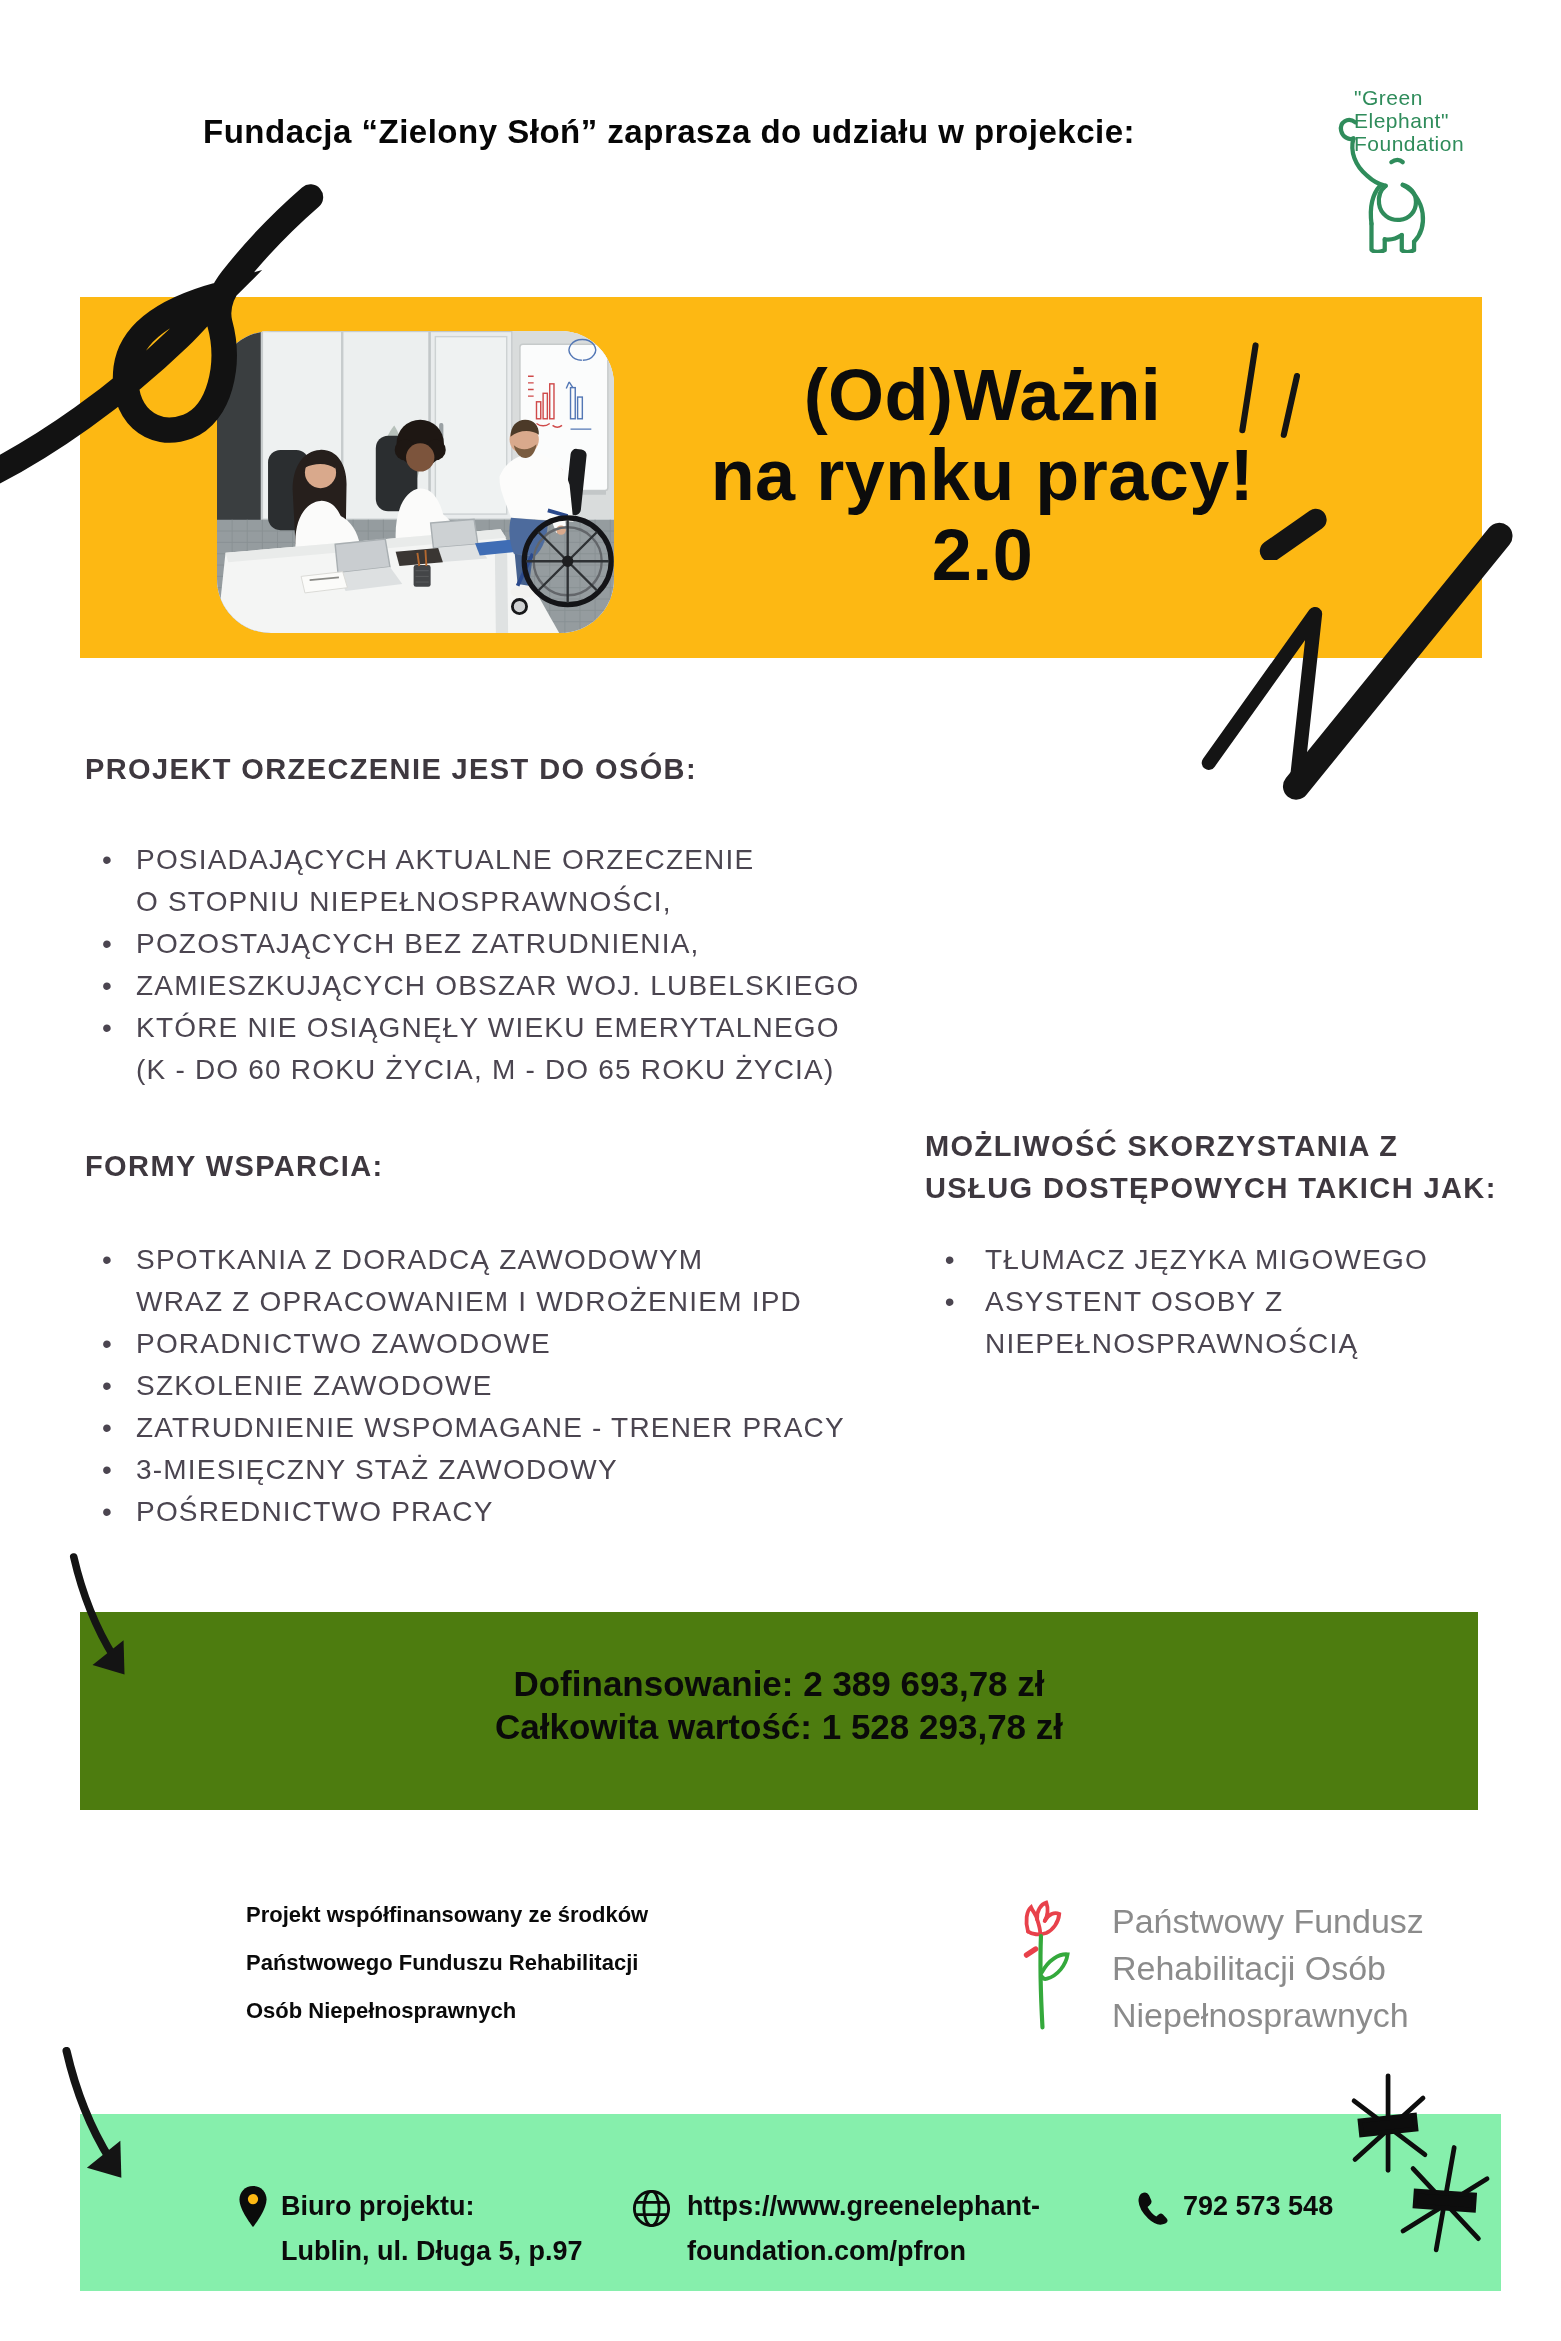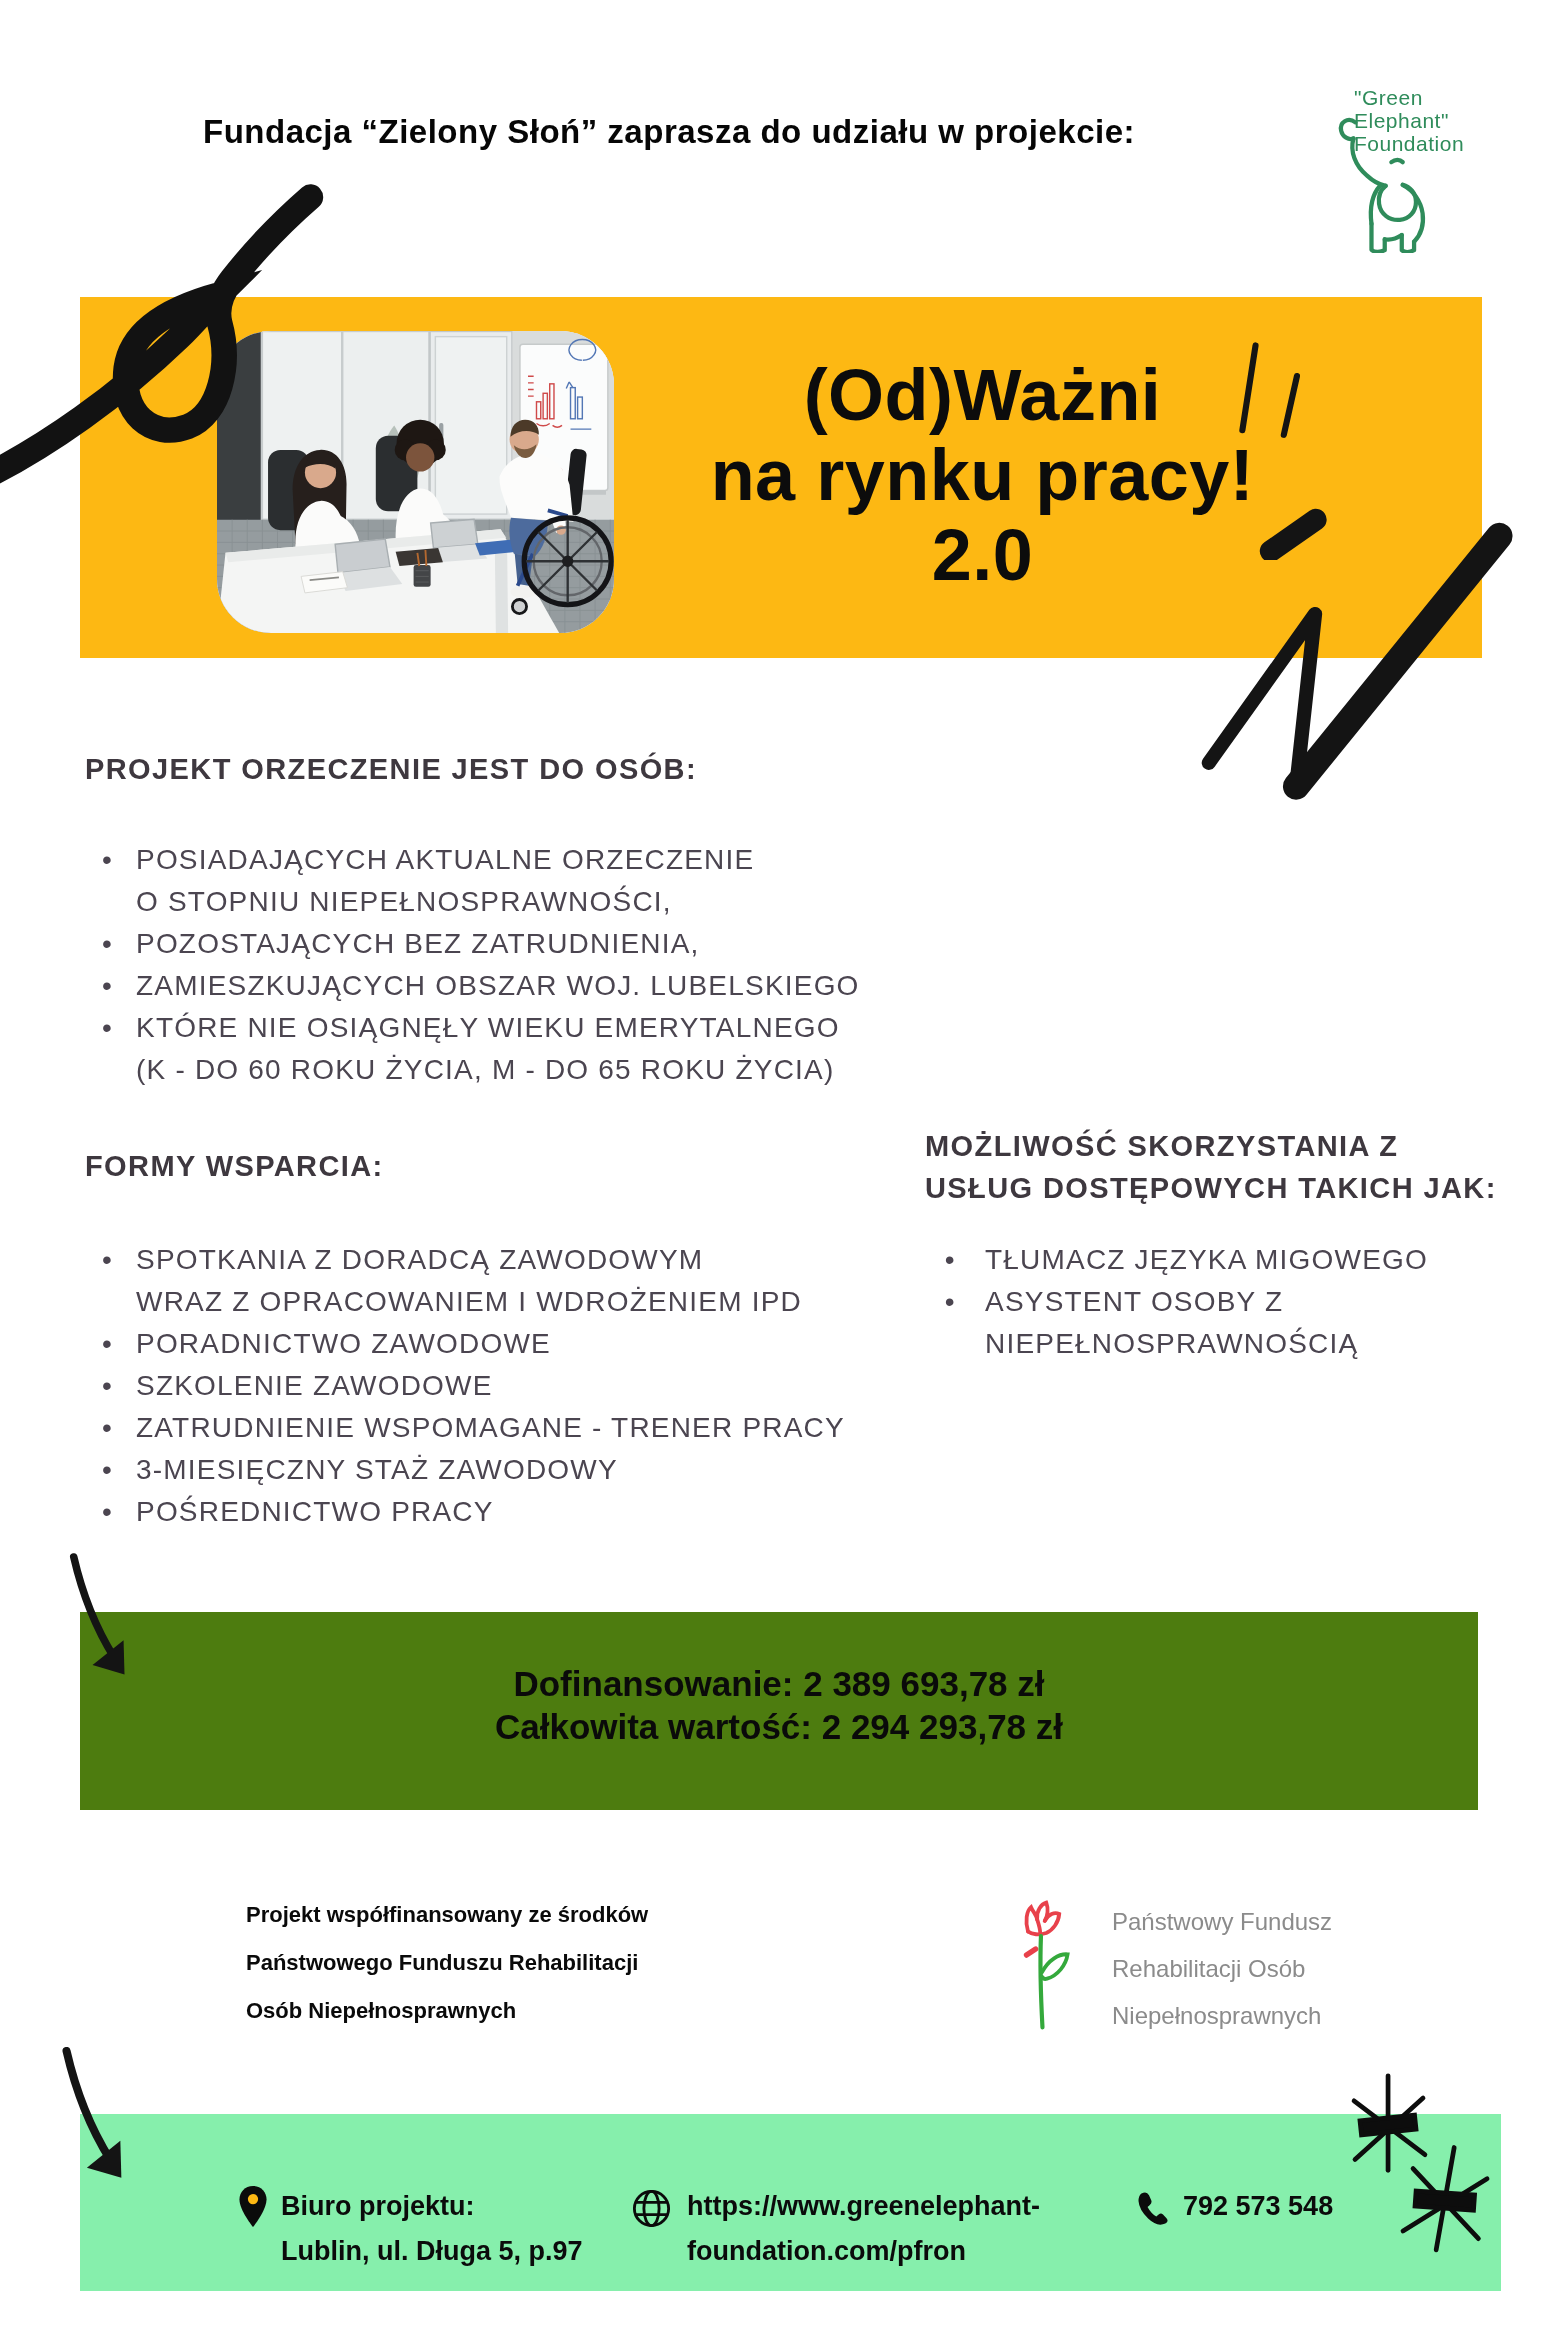--- a/index.html
+++ b/index.html
@@ -47,21 +47,21 @@
 
   .arrow1{left:54px;top:1553px;width:94px;height:132px;z-index:3;}
   .arrow2{left:45px;top:2047px;width:102px;height:142px;z-index:3;}
   .sparkles{left:1329px;top:2045px;width:189px;height:227px;z-index:3;}
 
   
   .cofinance{left:246px;top:1891px;font-size:22px;font-weight:bold;color:#0a0a0a;line-height:48px;}
 
   .pfron{left:1006px;top:1879px;width:482px;height:189px;}
   .tulip{position:absolute;left:4.7px;top:19px;width:66px;height:137px;}
-  .pfron-text{position:absolute;left:106px;top:19px;font-size:24px;color:#8b8b8b;line-height:47px;}
+  .pfron-text{position:absolute;left:106px;top:19px;font-size:34px;color:#8b8b8b;line-height:47px;}
 
   
   .footer{left:80px;top:2114px;width:1421px;height:177px;background:#86efac;}
   .f-icon{position:absolute;}
   .f-text{position:absolute;font-size:27px;font-weight:bold;color:#0b0b0b;line-height:45px;}
 </style>
 </head>
 <body>
 
 <div class="poster">
@@ -252,21 +252,21 @@
         <div>TŁUMACZ JĘZYKA MIGOWEGO</div>
       </li>
     <li>
       <div>ASYSTENT OSOBY Z</div>
       <div>NIEPEŁNOSPRAWNOŚCIĄ</div>
     </li>
   </ul>
 
   <div class="abs funding">
     <div>Dofinansowanie: 2 389 693,78 zł</div>
-    <div>Całkowita wartość: 2 294 293,78 zł</div>
+    <div>Całkowita wartość: 1 528 293,78 zł</div>
   </div>
 
   <svg class="abs arrow1" viewBox="0 0 200 280">
     <path d="M42,8 C60,86 88,158 128,222" fill="none" stroke="#141414" stroke-width="16" stroke-linecap="round"></path>
     <polygon points="150,258 82,238 148,185" fill="#141414"></polygon>
   </svg>
 
   <div class="abs cofinance">
     <div>Projekt współfinansowany ze środków</div>
     <div>Państwowego Funduszu Rehabilitacji</div>

